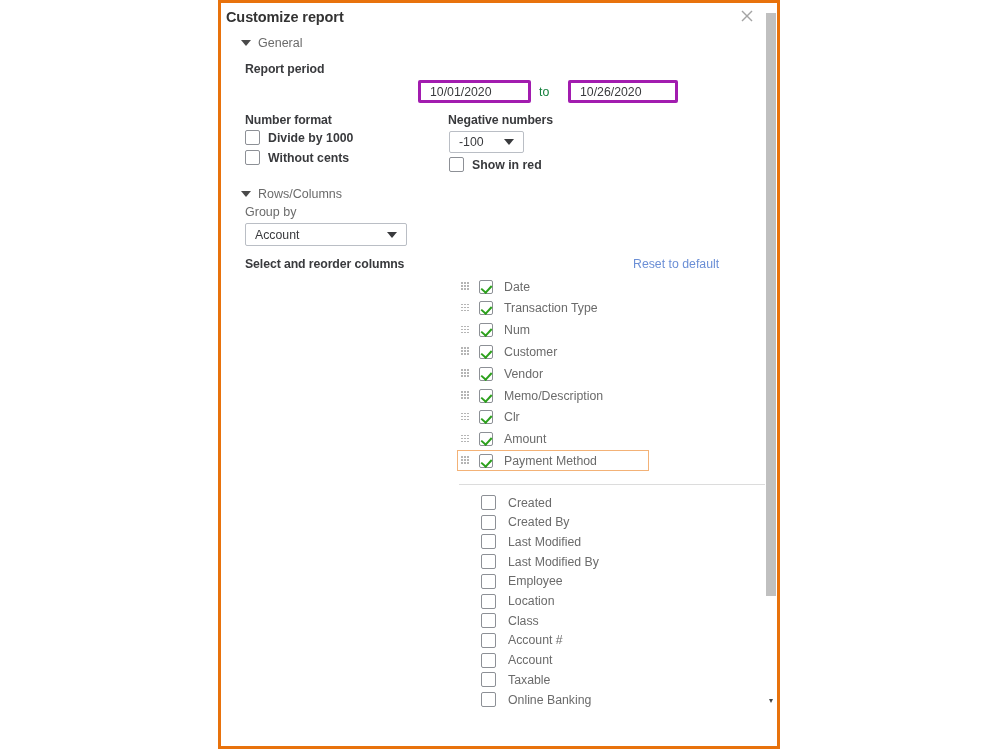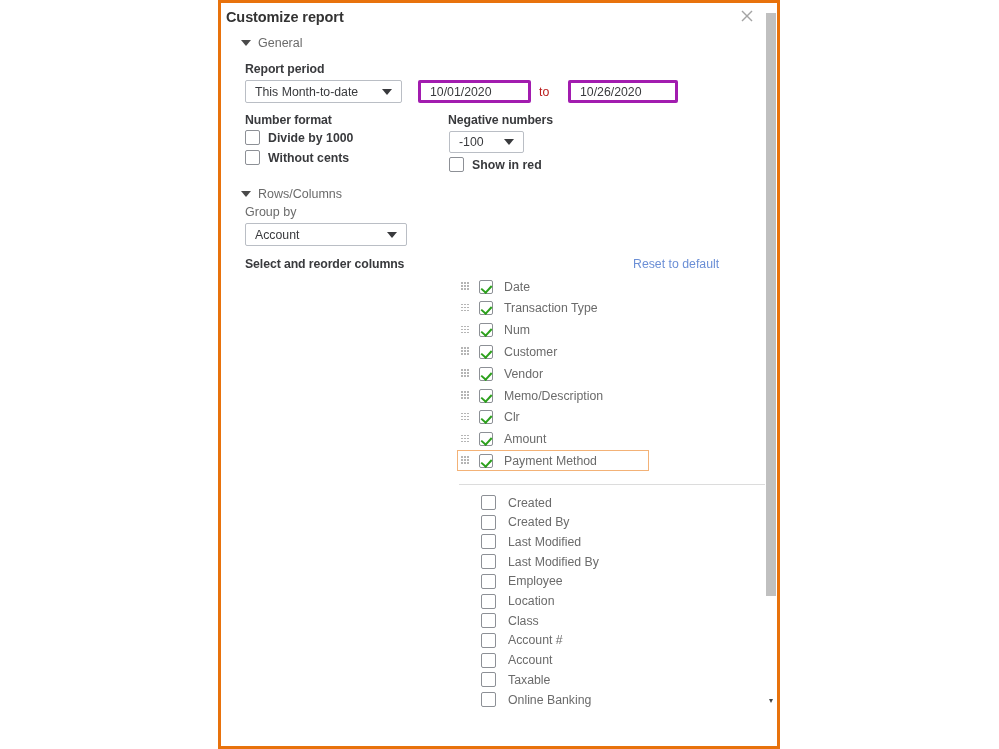--- a/index.html
+++ b/index.html
@@ -139,21 +139,21 @@
   .dd .caret {
     width: 0; height: 0;
     border-left: 5px solid transparent;
     border-right: 5px solid transparent;
     border-top: 6px solid #393a3d;
     flex: none;
   }
   .to-lbl {
     position: absolute;
     font-size: 12.3px;
-    color: #b91c1c;
+    color: #15803d;
   }
 
   
   .cbrow {
     position: absolute;
     display: flex;
     align-items: center;
     cursor: pointer;
   }
   .cbox {
@@ -284,24 +284,20 @@
         </svg>
       </div>
 
       <div class="section-head" style="left:20px; top:33px;text-align:center;">
         <span class="tri"></span>
         <span>General</span>
       </div>
 
       <div class="lbl-bold" style="left:24px; top:59px;">Report period</div>
 
-      <div class="dd" style="left:24px; top:77px; width:157px; height:23px;">
-        <span>This Month-to-date</span>
-        <span class="caret"></span>
-      </div>
 
       <div class="txt-input" style="left:197px; top:77px; width:113px; height:23px;">
         <span>10/01/2020</span>
       </div>
 
       <div class="to-lbl" style="left:318px; top:82px;">to</div>
 
       <div class="txt-input" style="left:347px; top:77px; width:110px; height:23px;">
         <span>10/26/2020</span>
       </div>

